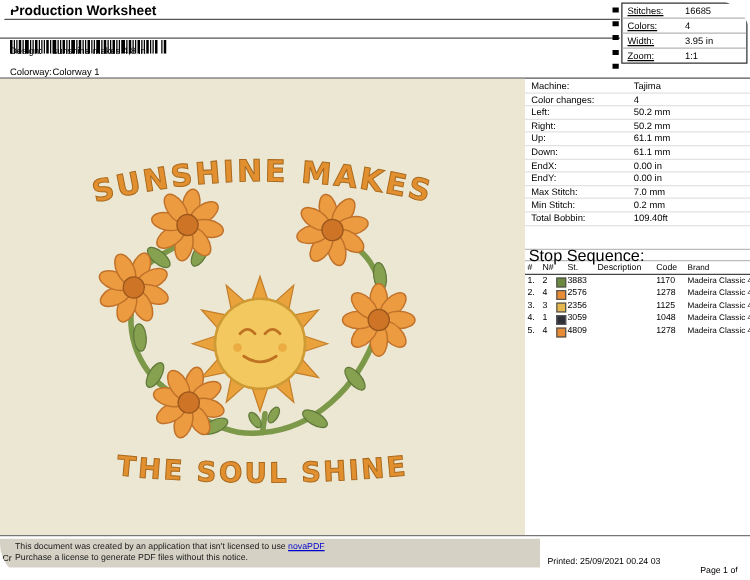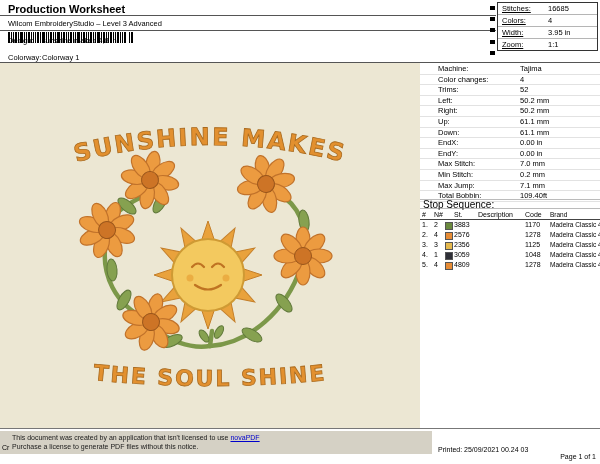--- a/index.html
+++ b/index.html
@@ -1,17 +1,17 @@
 <!DOCTYPE html>
 <html><head>
 <meta charset="utf-8">
 <style>
   html,body{margin:0;padding:0;background:#fff;}
   .page{position:relative;width:600px;height:464px;background:#ffffff;
-        font-family:"Liberation Sans",sans-serif;color:#000;overflow:hidden;}
+        font-family:"Liberation Sans",sans-serif;color:#000;overflow:hidden;border-radius:29px;}
 
   
   .title{position:absolute;left:8px;top:3px;font-size:11px;font-weight:bold;}
   .hr1{position:absolute;left:0;top:15px;width:496px;border-top:1px solid #555;}
   .subtitle{position:absolute;left:8px;top:19px;font-size:7.5px;}
   .hr2{position:absolute;left:0;top:30px;width:496px;border-top:1px solid #555;}
   .barcode{position:absolute;left:8px;top:32px;}
   .meta-row{position:absolute;left:8px;font-size:7.5px;}
   .meta-row .lbl{display:inline-block;width:34px;}
   .hr3{position:absolute;left:0;top:62px;width:600px;border-top:1px solid #555;}
@@ -22,26 +22,26 @@
   .stats .row:last-child{border-bottom:none;}
   .stats .lbl{width:46px;padding-left:4px;text-decoration:underline;}
   .tick{position:absolute;left:490px;width:5px;height:4px;background:#000;}
 
   
   .canvas{position:absolute;left:0;top:63px;width:420px;height:365px;}
 
   
   .machine{position:absolute;left:420px;top:64px;width:180px;}
   .mrow{display:flex;height:9.6px;line-height:9.6px;font-size:7.5px;border-bottom:1px solid #e2e2e2;}
-  .mlabel{width:82px;padding-left:18px;}
+  .mlabel{width:82px;padding-left:5px;}
   .mvalue{flex:1;}
 
   
   .stoptitle{position:absolute;left:420px;top:199px;width:180px;height:10px;line-height:10px;
-             font-size:10px;padding-left:3px;border-top:1px solid #bbb;border-bottom:1px solid #bbb;box-sizing:border-box;}
+             font-size:13px;padding-left:3px;border-top:1px solid #bbb;border-bottom:1px solid #bbb;box-sizing:border-box;}
   .stoptable{position:absolute;left:420px;top:210px;width:180px;font-size:7px;}
   .shead{display:flex;height:9px;line-height:9px;border-bottom:1px solid #444;font-size:7px;}
   .srow{display:flex;height:10px;line-height:10px;}
   .c-num{width:12px;padding-left:2px;}
   .c-ndl{width:11px;}
   .c-sw{width:9px;}
   .c-st{width:24px;}
   .c-desc{width:47px;}
   .c-code{width:25px;}
   .c-brand{flex:1;font-size:6.5px;white-space:nowrap;overflow:hidden;}
@@ -56,21 +56,20 @@
   .printed{position:absolute;left:438px;top:446px;font-size:7px;}
   .pagenum{position:absolute;right:4px;top:453px;font-size:7px;}
 </style>
 </head>
 <body>
 
 <div class="page">
 
   <div class="title">Production Worksheet</div>
   <div class="hr1"></div>
-  <div class="subtitle">Wilcom EmbroideryStudio – Level 3 Advanced</div>
   <div class="hr2"></div>
 
   <svg class="barcode" width="126" height="11" viewBox="0 0 126 11">
     <g fill="#000">
       <rect x="0" y="0" width="2" height="11"></rect>
         <rect x="3" y="0" width="1" height="11"></rect>
         <rect x="5" y="0" width="1" height="11"></rect>
       <rect x="7" y="0" width="2" height="11"></rect>
         <rect x="10" y="0" width="1" height="11"></rect>
         <rect x="12" y="0" width="3" height="11"></rect>
@@ -241,24 +240,20 @@
   <div class="machine">
     <div class="mrow">
         <span class="mlabel">Machine:</span>
         <span class="mvalue">Tajima</span>
       </div>
     <div class="mrow">
         <span class="mlabel">Color changes:</span>
         <span class="mvalue">4</span>
       </div>
     <div class="mrow">
-        <span class="mlabel">Trims:</span>
-        <span class="mvalue">52</span>
-      </div>
-    <div class="mrow">
         <span class="mlabel">Left:</span>
         <span class="mvalue">50.2 mm</span>
       </div>
     <div class="mrow">
         <span class="mlabel">Right:</span>
         <span class="mvalue">50.2 mm</span>
       </div>
     <div class="mrow">
         <span class="mlabel">Up:</span>
         <span class="mvalue">61.1 mm</span>
@@ -275,24 +270,20 @@
         <span class="mlabel">EndY:</span>
         <span class="mvalue">0.00 in</span>
       </div>
     <div class="mrow">
         <span class="mlabel">Max Stitch:</span>
         <span class="mvalue">7.0 mm</span>
       </div>
     <div class="mrow">
         <span class="mlabel">Min Stitch:</span>
         <span class="mvalue">0.2 mm</span>
-      </div>
-    <div class="mrow">
-        <span class="mlabel">Max Jump:</span>
-        <span class="mvalue">7.1 mm</span>
       </div>
     <div class="mrow">
         <span class="mlabel">Total Bobbin:</span>
         <span class="mvalue">109.40ft</span>
       </div>
   </div>
 
   <div class="stoptitle">Stop Sequence:</div>
   <div class="stoptable">
     <div class="shead">

